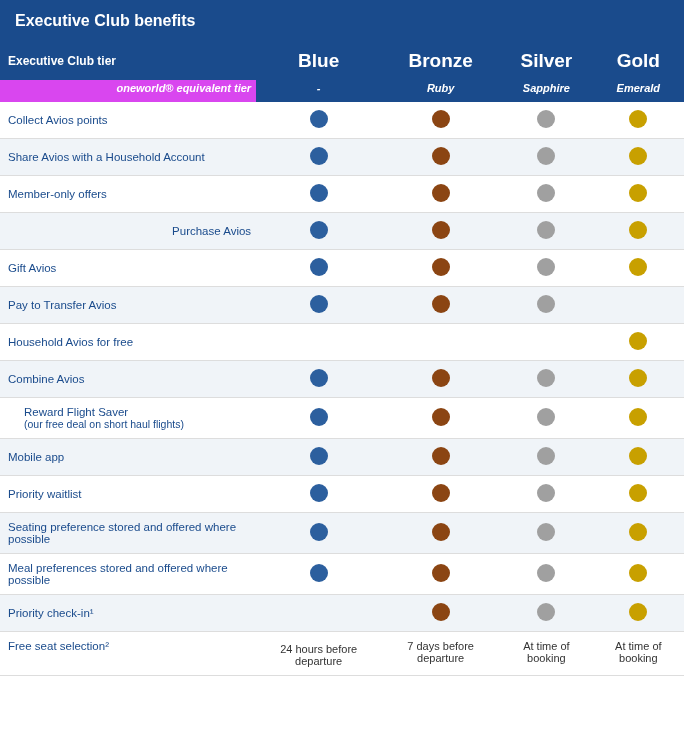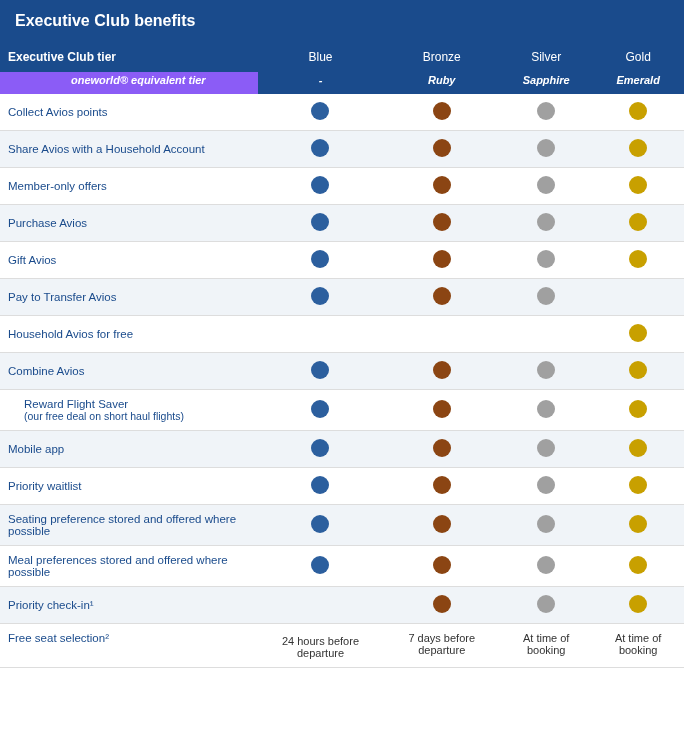--- a/index.html
+++ b/index.html
@@ -81,21 +81,21 @@
       font-size: 11px;
       vertical-align: top;
       padding-top: 8px;
       padding-bottom: 8px;
       color: #333;
     }
     .last-row td:first-child {
       color: #1a4b8c;
     }
 
-    .tier-name { font-size: 12px; font-weight: normal; }
+    .tier-name { font-size: 19px; font-weight: bold; }
   </style>
 </head>
 <body>
 
 <div class="page-wrapper">
   <div class="title-bar">Executive Club benefits</div>
 
   <table>
     <thead>
       <tr>
@@ -109,21 +109,21 @@
           <div class="tier-name">Bronze</div>
         </th>
         <th>
           <div class="tier-name">Silver</div>
         </th>
         <th>
           <div class="tier-name">Gold</div>
         </th>
       </tr>
       <tr class="header-row-2">
-        <th style="background-color:#8b5cf6; color:white; text-align:center; padding-left:24px; font-size:11px; font-style:italic; padding-bottom:8px;">
+        <th style="background-color:#d946ef; color:white; text-align:right; padding-left:24px; font-size:11px; font-style:italic; padding-bottom:8px;">
           <span>oneworld® equivalent tier</span>
         </th>
         <th style="background-color:#1a4b8c; color:white; font-size:11px; text-align:center; padding-bottom:8px;">-</th>
         <th style="background-color:#1a4b8c; color:white; font-size:11px; text-align:center; padding-bottom:8px; font-weight:bold;">Ruby</th>
         <th style="background-color:#1a4b8c; color:white; font-size:11px; text-align:center; padding-bottom:8px; font-weight:bold;">Sapphire</th>
         <th style="background-color:#1a4b8c; color:white; font-size:11px; text-align:center; padding-bottom:8px; font-weight:bold;">Emerald</th>
       </tr>
     </thead>
     <tbody id="table-body">
     <tr>
@@ -141,21 +141,21 @@
           <td style="text-align: center; vertical-align: middle;"><span style="display: inline-block; width: 18px; height: 18px; border-radius: 50%; background-color: rgb(200, 160, 0);"></span></td>
         </tr>
         <tr>
           <td style="text-align: left; padding-left: 8px; color: rgb(26, 75, 140); font-size: 11.5px;">Member-only offers</td>
           <td style="text-align: center; vertical-align: middle;"><span style="display: inline-block; width: 18px; height: 18px; border-radius: 50%; background-color: rgb(44, 95, 158);"></span></td>
           <td style="text-align: center; vertical-align: middle;"><span style="display: inline-block; width: 18px; height: 18px; border-radius: 50%; background-color: rgb(139, 69, 19);"></span></td>
           <td style="text-align: center; vertical-align: middle;"><span style="display: inline-block; width: 18px; height: 18px; border-radius: 50%; background-color: rgb(160, 160, 160);"></span></td>
           <td style="text-align: center; vertical-align: middle;"><span style="display: inline-block; width: 18px; height: 18px; border-radius: 50%; background-color: rgb(200, 160, 0);"></span></td>
         </tr>
         <tr>
-          <td style="text-align: left; padding-left: 8px; color: rgb(26, 75, 140); font-size: 11.5px;">Purchase Avios</td>
+          <td style="text-align: right; padding-left: 8px; color: rgb(26, 75, 140); font-size: 11.5px;">Purchase Avios</td>
           <td style="text-align: center; vertical-align: middle;"><span style="display: inline-block; width: 18px; height: 18px; border-radius: 50%; background-color: rgb(44, 95, 158);"></span></td>
           <td style="text-align: center; vertical-align: middle;"><span style="display: inline-block; width: 18px; height: 18px; border-radius: 50%; background-color: rgb(139, 69, 19);"></span></td>
           <td style="text-align: center; vertical-align: middle;"><span style="display: inline-block; width: 18px; height: 18px; border-radius: 50%; background-color: rgb(160, 160, 160);"></span></td>
           <td style="text-align: center; vertical-align: middle;"><span style="display: inline-block; width: 18px; height: 18px; border-radius: 50%; background-color: rgb(200, 160, 0);"></span></td>
         </tr>
         <tr>
           <td style="text-align: left; padding-left: 8px; color: rgb(26, 75, 140); font-size: 11.5px;">Gift Avios</td>
           <td style="text-align: center; vertical-align: middle;"><span style="display: inline-block; width: 18px; height: 18px; border-radius: 50%; background-color: rgb(44, 95, 158);"></span></td>
           <td style="text-align: center; vertical-align: middle;"><span style="display: inline-block; width: 18px; height: 18px; border-radius: 50%; background-color: rgb(139, 69, 19);"></span></td>
           <td style="text-align: center; vertical-align: middle;"><span style="display: inline-block; width: 18px; height: 18px; border-radius: 50%; background-color: rgb(160, 160, 160);"></span></td>

